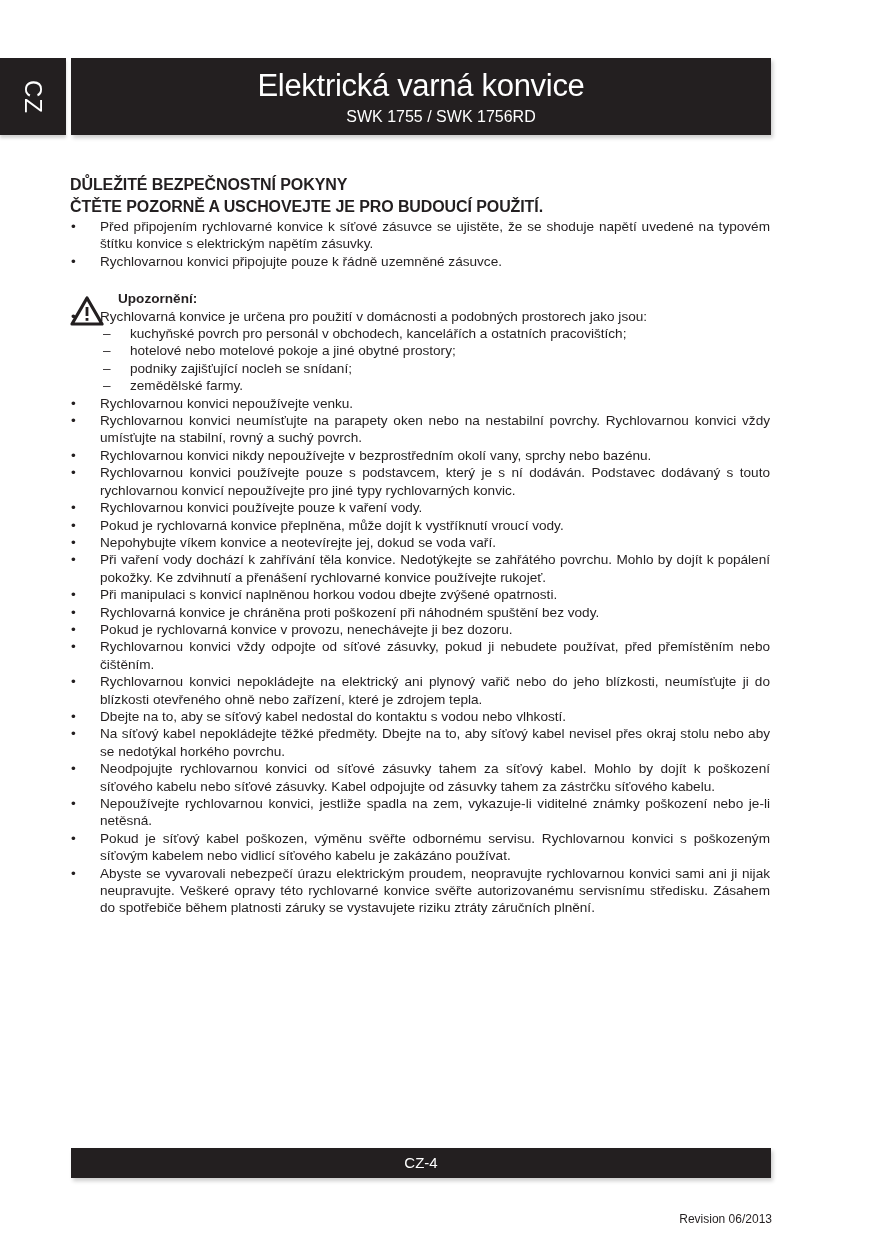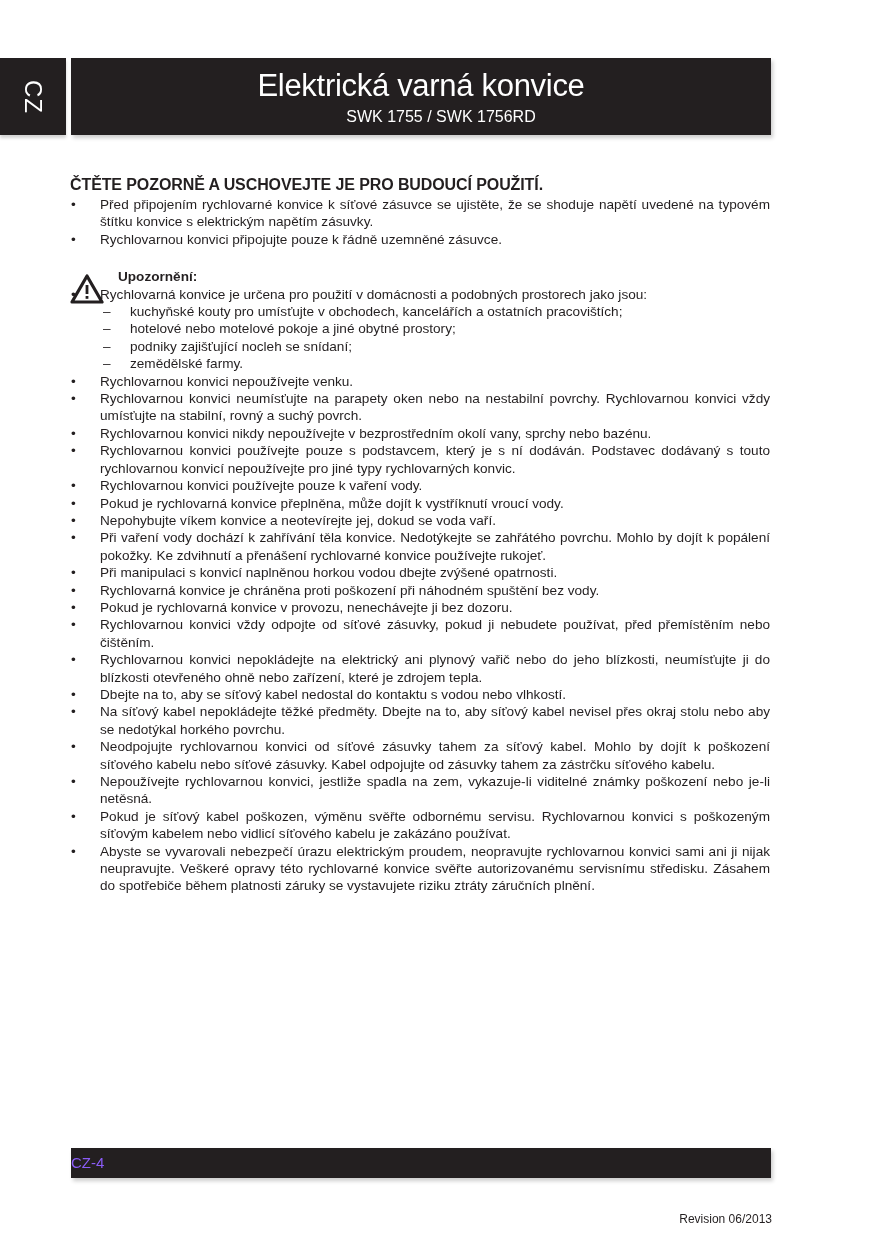--- a/index.html
+++ b/index.html
@@ -21,58 +21,59 @@
     ul.bullets li .bullet { position: absolute; left: 1px; top: 0; }
     ul.sub { list-style: none; margin: 0; padding: 0; }
     ul.sub li { padding-left: 30px; position: relative; }
     ul.sub li .dash { position: absolute; left: 3px; top: 0; }
     .list1 { margin-top: 18px; }
     .warning { position: relative; margin-top: 20px; padding-left: 48px; font-size: 13.6px; line-height: 17.4px; text-align: justify; }
     .warning .warn-icon { position: absolute; left: 0; top: 6px; width: 34px; height: 30px; }
     .warning .warn-title { font-weight: bold; }
     .list2 { margin-top: 12px; }
     .footer-bar { position: absolute; left: 71px; top: 1148px; width: 700px; height: 30px;
-                  background: #231f20; color: #8b5cf6; font-size: 15px; line-height: 30px;
+                  background: #231f20; color: #ffffff; text-align: center; font-size: 15px; line-height: 30px;
                   box-shadow: 2px 3px 4px rgba(0,0,0,0.2); }
     .copyright { position: absolute; left: 70px; top: 1254px; font-size: 12px; }
     .revision { position: absolute; right: 102px; top: 1192px; font-size: 12px; margin-top: 20px; }
   </style>
 </head>
 <body>
 
 <div class="lang-tab">
   <span>CZ</span>
 </div>
 
 <div class="title-box">
   <div class="title">Elektrická varná konvice</div>
   <div class="subtitle">SWK 1755 / SWK 1756RD</div>
 </div>
 
 <div class="content">
+  <p class="heading">DŮLEŽITÉ BEZPEČNOSTNÍ POKYNY</p>
   <p class="heading">ČTĚTE POZORNĚ A USCHOVEJTE JE PRO BUDOUCÍ POUŽITÍ.</p>
 
   <ul class="bullets list1">
     <li><span class="bullet">•</span><span>Před připojením rychlovarné konvice k síťové zásuvce se ujistěte, že se shoduje napětí uvedené na typovém štítku konvice s elektrickým napětím zásuvky.</span></li>
     <li><span class="bullet">•</span><span>Rychlovarnou konvici připojujte pouze k řádně uzemněné zásuvce.</span></li>
   </ul>
 
   <div class="warning">
     <svg class="warn-icon" viewBox="0 0 34 30">
       <polygon points="17,2 32,28 2,28" fill="none" stroke="#231f20" stroke-width="3.2" stroke-linejoin="round"></polygon>
       <rect x="15.6" y="11" width="2.8" height="9" fill="#231f20"></rect>
       <rect x="15.6" y="22" width="2.8" height="2.8" fill="#231f20"></rect>
     </svg>
     <div class="warn-title">Upozornění:</div>
   </div>
 
   <ul class="bullets list2">
     <li><span class="bullet">•</span><span>Rychlovarná konvice je určena pro použití v domácnosti a podobných prostorech jako jsou:</span>
       <ul class="sub">
-        <li><span class="dash">–</span><span>kuchyňské kouty pro umísťujte v obchodech, kancelářích a ostatních pracovištích;</span></li>
+        <li><span class="dash">–</span><span>kuchyňské povrch pro personál v obchodech, kancelářích a ostatních pracovištích;</span></li>
         <li><span class="dash">–</span><span>hotelové nebo motelové pokoje a jiné obytné prostory;</span></li>
         <li><span class="dash">–</span><span>podniky zajišťující nocleh se snídaní;</span></li>
         <li><span class="dash">–</span><span>zemědělské farmy.</span></li>
       </ul>
     </li>
     <li><span class="bullet">•</span><span>Rychlovarnou konvici nepoužívejte venku.</span></li>
     <li><span class="bullet">•</span><span>Rychlovarnou konvici neumísťujte na parapety oken nebo na nestabilní povrchy. Rychlovarnou konvici vždy umísťujte na stabilní, rovný a suchý povrch.</span></li>
     <li><span class="bullet">•</span><span>Rychlovarnou konvici nikdy nepoužívejte v bezprostředním okolí vany, sprchy nebo bazénu.</span></li>
     <li><span class="bullet">•</span><span>Rychlovarnou konvici používejte pouze s podstavcem, který je s ní dodáván. Podstavec dodávaný s touto rychlovarnou konvicí nepoužívejte pro jiné typy rychlovarných konvic.</span></li>
     <li><span class="bullet">•</span><span>Rychlovarnou konvici používejte pouze k vaření vody.</span></li>

